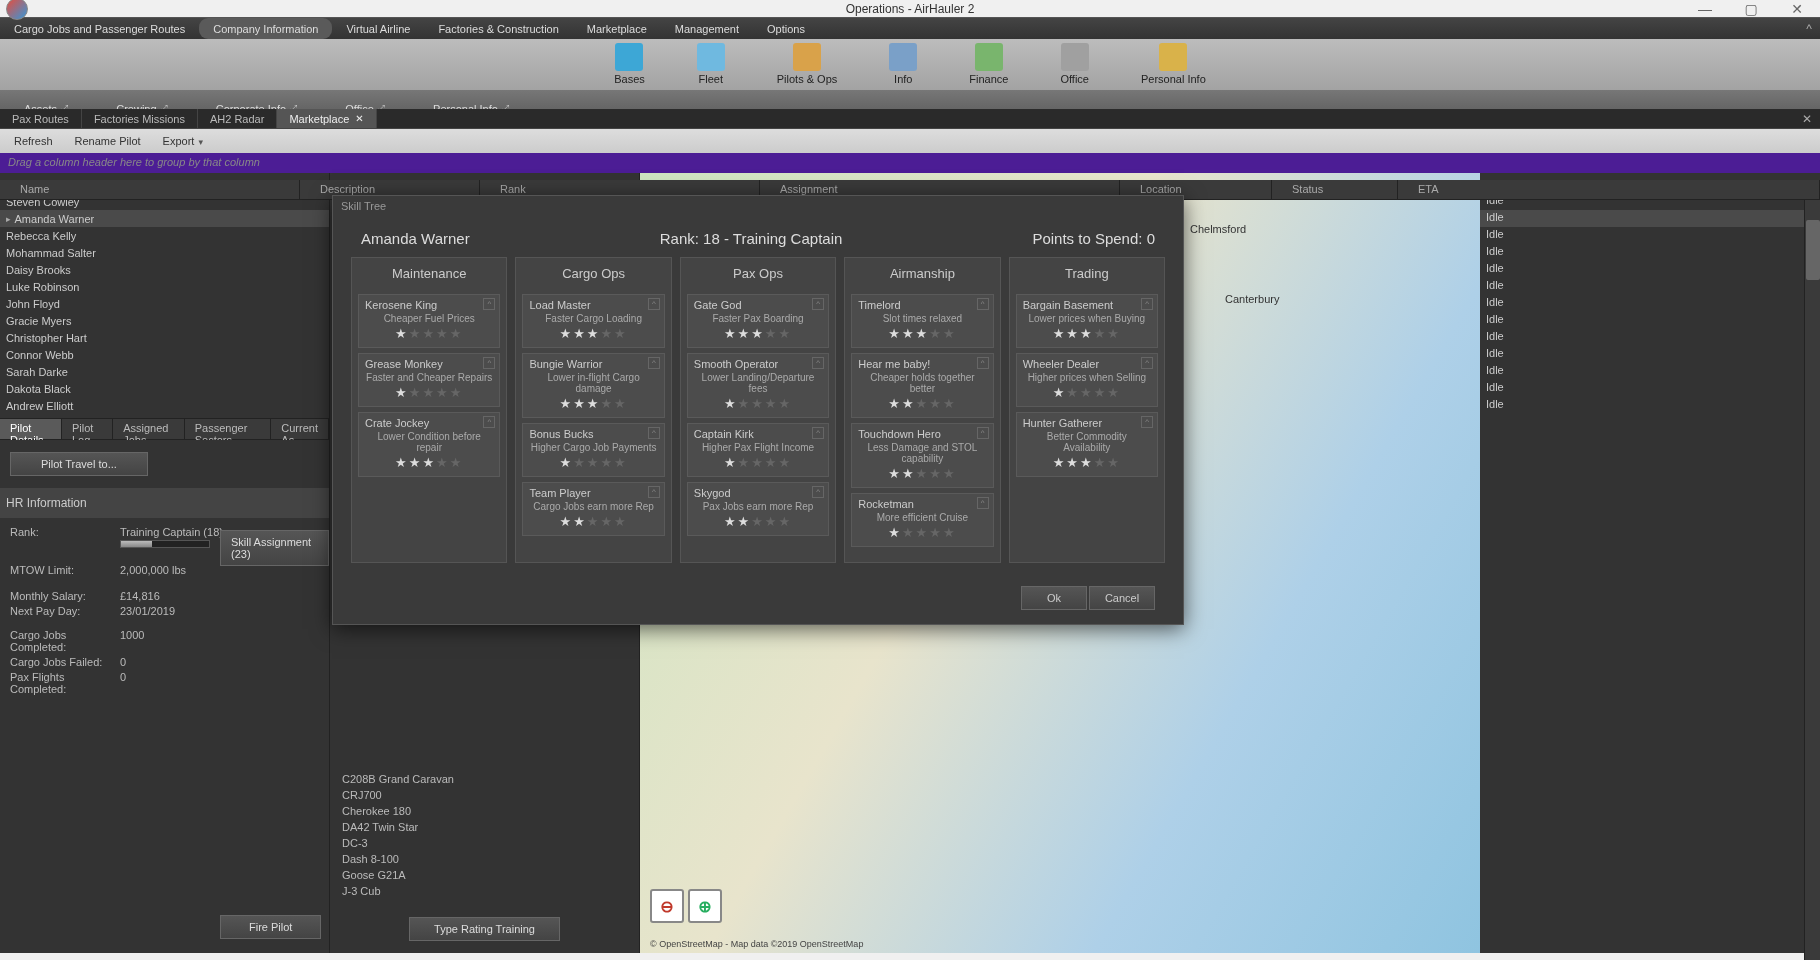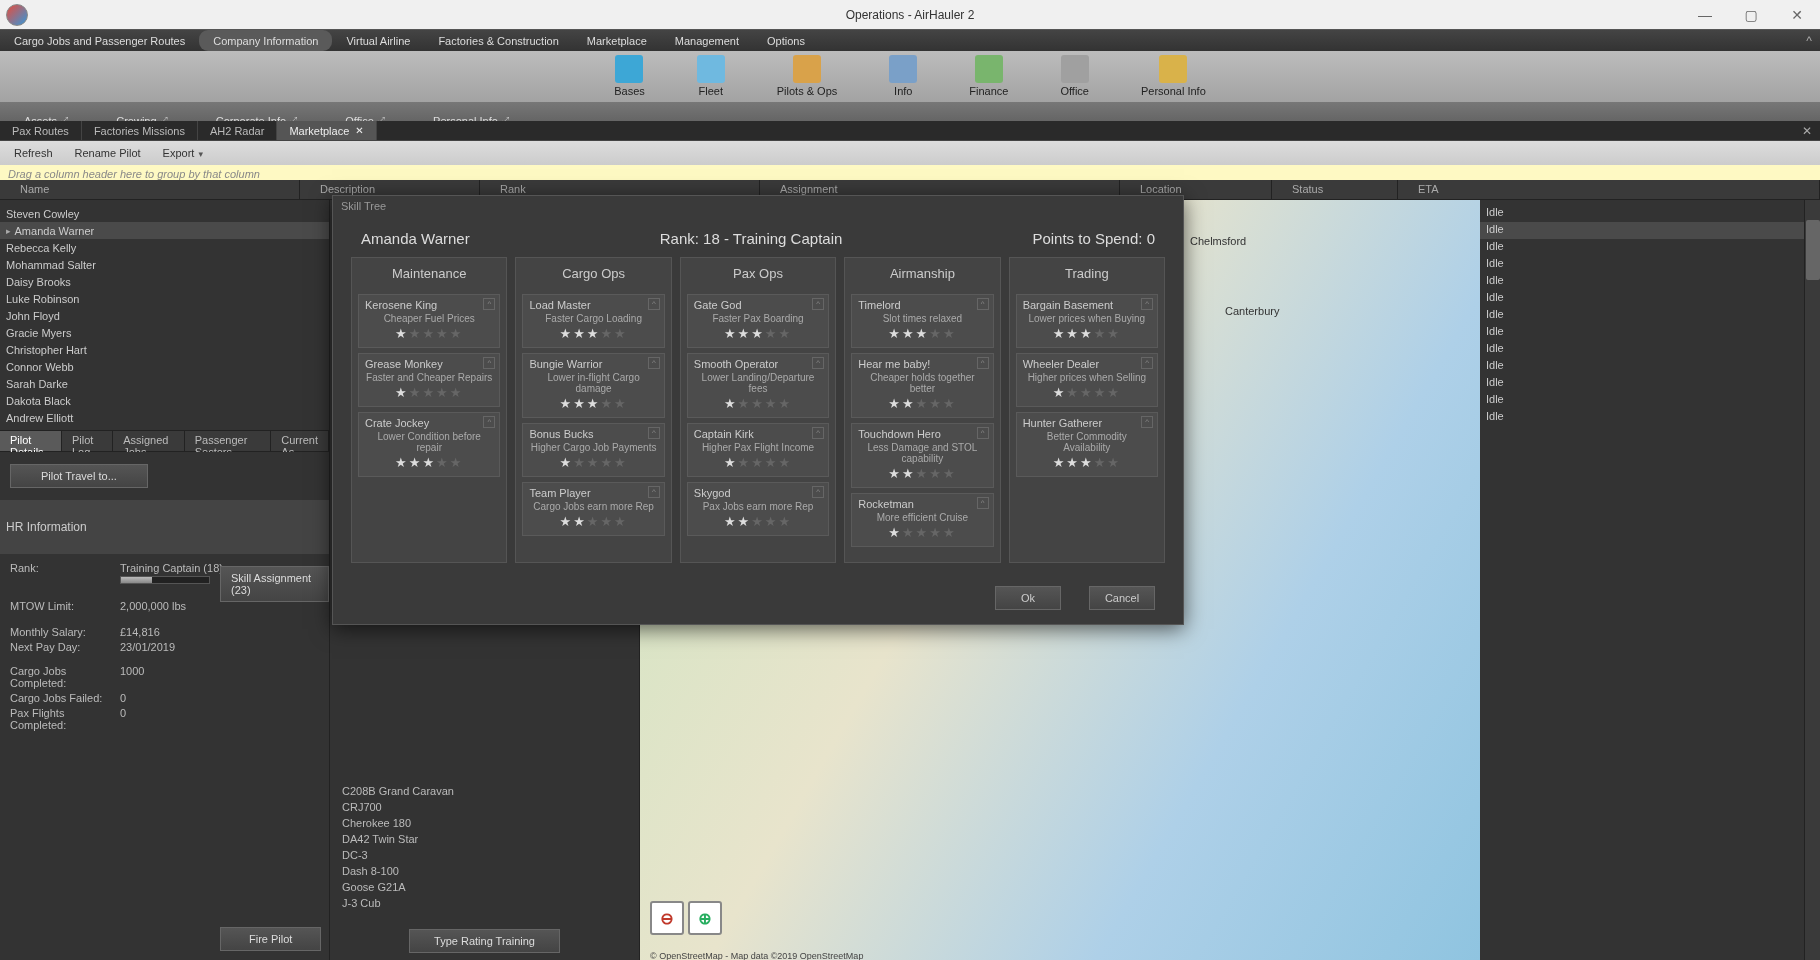--- a/index.html
+++ b/index.html
@@ -1,18 +1,18 @@
 <!DOCTYPE html>
 <html><head>
 <meta charset="utf-8">
 <style>
   * { box-sizing: border-box; margin: 0; padding: 0; font-family: 'Segoe UI', Tahoma, sans-serif; }
   body { background: #f0f0f0; width: 1820px; height: 960px; overflow: hidden; font-size: 12px; color: #ccc; }
   
-  .titlebar { height: 29px; background: #f0f0f0; display: flex; align-items: center; position: relative; text-decoration: underline; }
+  .titlebar { height: 17px; background: #f0f0f0; display: flex; align-items: center; position: relative; text-decoration: underline; }
   .titlebar-title { position: absolute; left: 50%; transform: translateX(-50%); color: #333; font-size: 12px; }
   .titlebar-logo { width: 22px; height: 22px; border-radius: 50%; background: linear-gradient(135deg,#e74c3c,#3498db); margin-left: 6px; border:1px solid #888; }
   .win-controls { position: absolute; right: 0; display: flex; }
   .win-btn { width: 46px; height: 24px; display: flex; align-items: center; justify-content: center; color: #666; font-size: 14px; }
   
   .menubar { height: 22px; background: linear-gradient(#444,#333); display: flex; align-items: stretch; border-top:1px solid #555; }
   .menu-item { padding: 3px 14px; color: #ddd; font-size: 11px; display:flex; align-items:center; }
   .menu-item.active { background: #5a5a5a; border-radius: 9px; }
   .menu-right { margin-left: auto; color:#aaa; padding:0 8px; display:flex; align-items:center; }
   
@@ -27,36 +27,36 @@
   
   .doc-tabs { height: 20px; background: #2a2a2a; display: flex; align-items: stretch; border-bottom:1px solid #444; position:relative;}
   .doc-tab { padding: 2px 12px; color: #bbb; font-size: 11px; border-right:1px solid #444; display:flex; align-items:center; gap:6px;}
   .doc-tab.active { background: #555; color:#eee; }
   .doc-close { margin-left:auto; padding:0 8px; color:#aaa; font-size:12px; display:flex; align-items:center;}
   
   .toolbar { height: 24px; background: linear-gradient(#ddd,#ccc); display: flex; align-items: center; padding: 0 4px; gap:2px; }
   .tb-btn { padding: 2px 10px; color:#333; font-size:11px; }
   .tb-drop::after { content:'▾'; margin-left:4px; color:#555; font-size:9px;}
   
-  .group-hint { height: 20px; background:#fef9c3; color:#888; font-size:11px; padding:3px 8px; font-style:italic; }
+  .group-hint { height: 20px; background:#4c1d95; color:#888; font-size:11px; padding:3px 8px; font-style:italic; }
   
   .main { display:flex; height: calc(960px - 24px - 22px - 70px - 20px - 24px - 20px); background:#333; }
   .main-left { width: 330px; display:flex; flex-direction:column; border-right:1px solid #222; }
   .pilot-list { flex:0 0 auto; overflow:hidden; }
   .pilot-row { height:17px; padding:1px 6px; color:#ccc; font-size:11px; display:flex; align-items:center; }
   .pilot-row.selected { background:#4a4a4a; }
   .pilot-row.selected::before { content:'▸'; margin-right:4px; color:#aaa; font-size:9px;}
   
   .detail-tabs { height:22px; background:#3a3a3a; display:flex; border-top:1px solid #222; border-bottom:1px solid #222; margin-top:4px;}
   .dt { padding:3px 10px; color:#bbb; font-size:11px; border-right:1px solid #222;}
   .dt.active { background:#5a5a5a; color:#fff; }
   
   .detail-body { flex:1; background:#333; padding:8px 10px; font-size:11px; color:#bbb; overflow:hidden;}
   .wide-btn { background:linear-gradient(#555,#444); border:1px solid #666; color:#ddd; padding:5px 30px; margin:4px 0; font-size:11px; display:inline-block;}
-  .hr-head { background:#444; padding:20px 6px; margin:8px -10px 8px; font-size:12px; color:#ccc;}
+  .hr-head { background:#444; padding:8px 6px; margin:8px -10px 8px; font-size:12px; color:#ccc;}
   .info-row { display:flex; margin:3px 0; }
   .info-label { width:110px; }
   .progress { width:90px; height:8px; background:#222; border:1px solid #555; margin-top:2px;}
   .progress-fill { height:100%; background:linear-gradient(#bbb,#888); width:35%;}
   .skill-btn { position:absolute; left:220px; }
   
   .center-col { width:310px; background:#333; border-right:1px solid #222; display:flex; flex-direction:column-reverse;}
   .type-list { padding:6px 10px; font-size:11px; color:#bbb;}
   .type-row { padding:2px 2px; }
   
@@ -85,21 +85,21 @@
   .skill-cols { display:flex; gap:8px; padding:0 18px; }
   .skill-col { flex:1; background:#444; border:1px solid #555; padding:6px 6px 10px; }
   .skill-col-title { text-align:center; font-size:13px; color:#ccc; font-weight:500; padding:2px 0 8px;}
   .skill-card { background:#4c4c4c; border:1px solid #5a5a5a; margin:5px 0; padding:4px 6px 6px; position:relative;}
   .skill-name { font-size:11px; color:#ccc; }
   .skill-desc { font-size:10px; color:#aaa; text-align:center; margin:2px 0;}
   .skill-exp { position:absolute; top:3px; right:4px; width:12px; height:12px; border:1px solid #666; font-size:8px; text-align:center; color:#888;}
   .stars { text-align:center; letter-spacing:2px; font-size:13px;}
   .star-on { color:#ddd; }
   .star-off { color:#666; }
-  .modal-btns { position:absolute; bottom:14px; right:28px; display:flex; gap:28px;}
+  .modal-btns { position:absolute; bottom:14px; right:28px; display:flex; gap:2px;}
   .m-btn { width:66px; padding:5px 0; text-align:center; background:linear-gradient(#555,#444); border:1px solid #666; color:#ccc; font-size:11px;}
   
   .fire-btn { position:absolute; bottom:10px; left:220px; }
   .type-btn-row { display:flex; justify-content:center; padding:8px 0;}
   
   .scrollbar-v { position:absolute; right:0; top:200px; bottom:0; width:16px; background:#3a3a3a; border-left:1px solid #222;}
   .scroll-thumb { width:14px; height:60px; background:#666; margin:20px auto 0; border-radius:2px;}
 </style>
 </head>
 <body>

